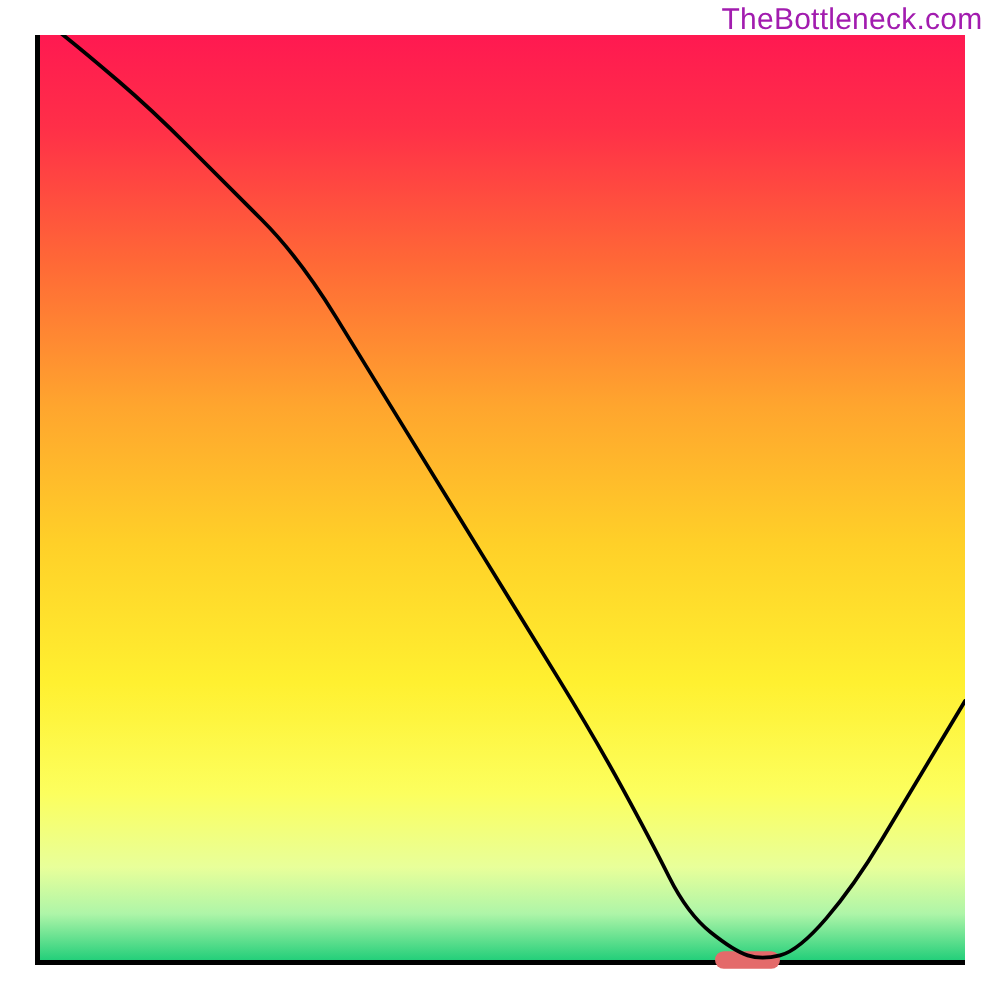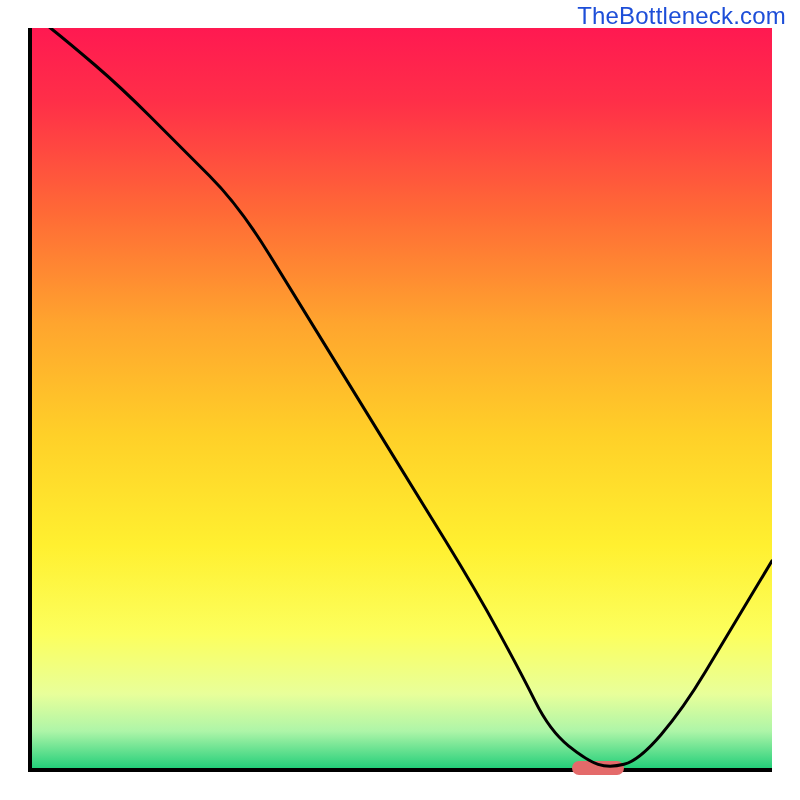--- a/index.html
+++ b/index.html
@@ -15,21 +15,21 @@
     width: 800px;
     height: 800px;
   }
   .watermark {
     position: absolute;
     top: 2px;
     right: 14px;
     font-family: Arial, Helvetica, sans-serif;
     font-size: 24px;
     font-weight: 500;
-    color: #1d4ed8;
+    color: #a21caf;
     letter-spacing: 0.2px;
     z-index: 10;
   }
   .plot-area {
     position: absolute;
     left: 28px;
     top: 28px;
     width: 744px;
     height: 744px;
     border-left: 4px solid #000;

